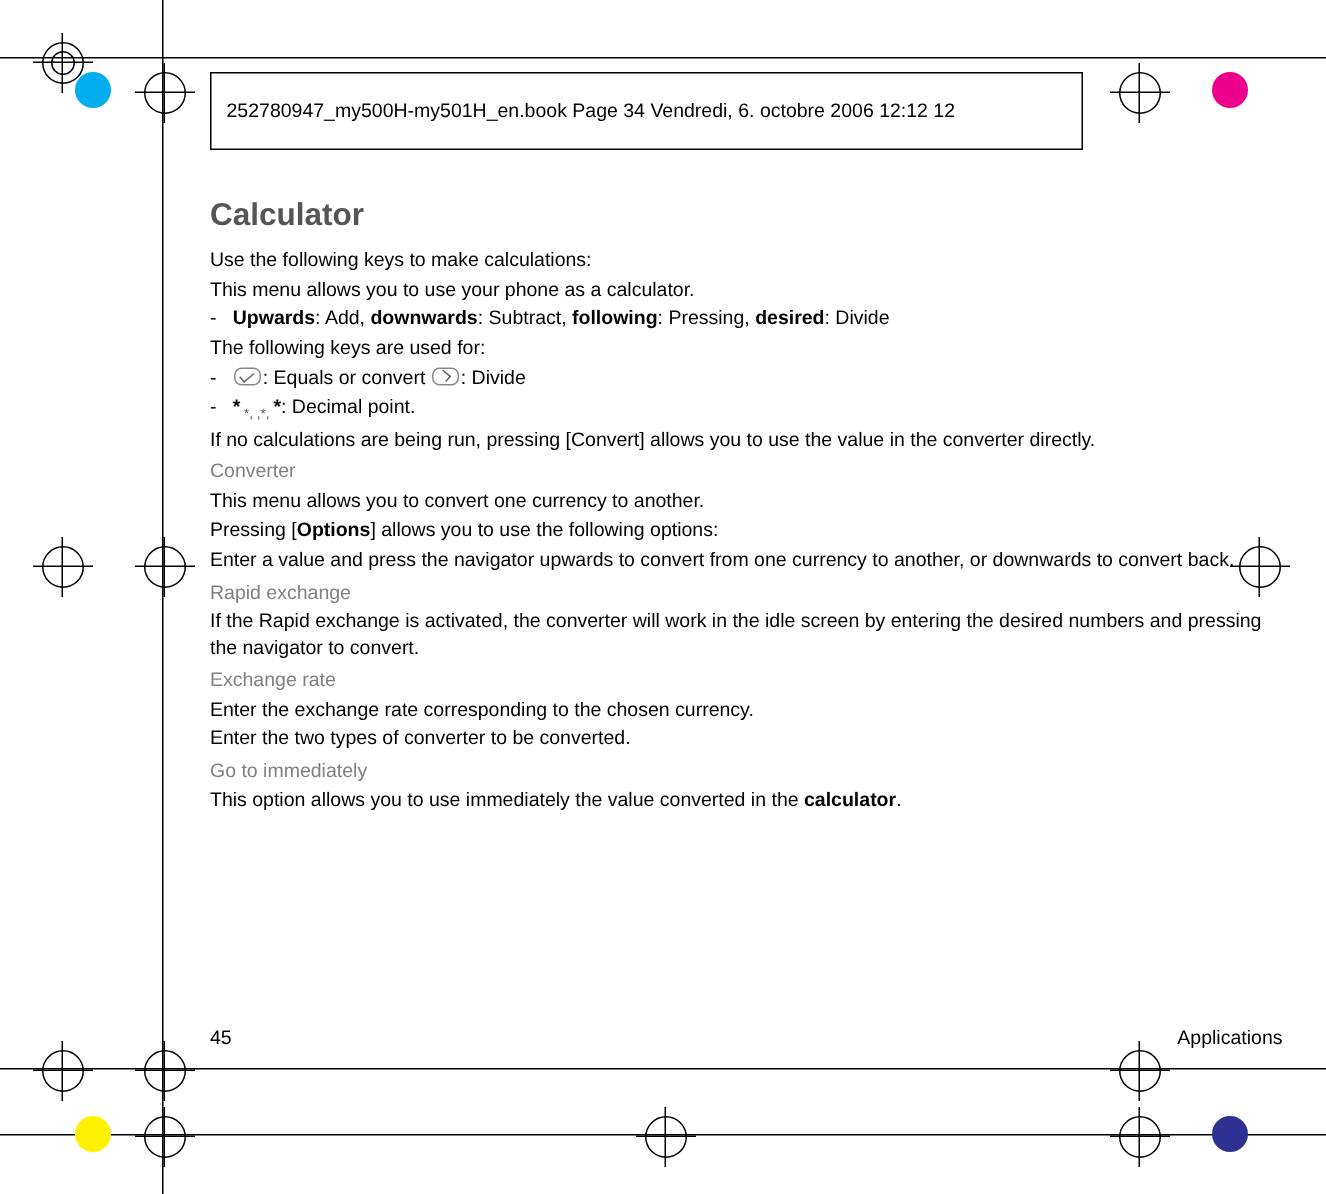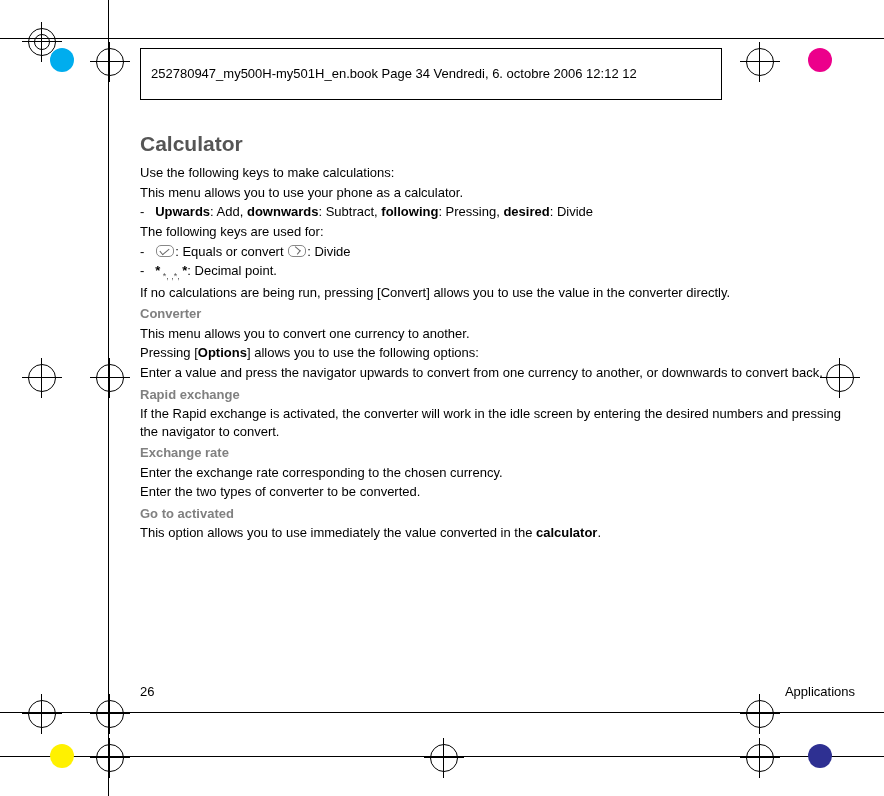--- a/index.html
+++ b/index.html
@@ -44,21 +44,21 @@
     line-height: 1.35;
   }
 
   .section-title {
     font-size: 21px;
     font-weight: bold;
     color: #555;
     margin-bottom: 6px;
   }
   .sub-head {
-    font-weight: bold;
+    font-weight: normal;
     color: #808080;
     margin-top: 4px;
   }
   p { margin: 2px 0; }
   .dash-item { margin-left: 10px; text-indent: -10px; }
 
   .key-icon {
     display: inline-block;
     width: 16px; height: 10px;
     border: 1px solid #888;
@@ -199,22 +199,22 @@
   <p>Enter a value and press the navigator upwards to convert from one currency to another, or downwards to convert back.</p>
 
   <p class="sub-head">Rapid exchange</p>
   <p>If the Rapid exchange is activated, the converter will work in the idle screen by entering the desired numbers and pressing the navigator to convert.</p>
 
   <p class="sub-head">Exchange rate</p>
   <p>Enter the exchange rate corresponding to the chosen currency.</p>
 
   <p>Enter the two types of converter to be converted.</p>
 
-  <p class="sub-head">Go to activated</p>
+  <p class="sub-head">Go to immediately</p>
   <p>
     <span>This option allows you to use immediately the value converted in the </span><b>calculator</b><span>.</span>
   </p>
 </div>
 
 <div class="footer">
-  <span>26</span>
+  <span>45</span>
   <span>Applications</span>
 </div>
 
 </body></html>

